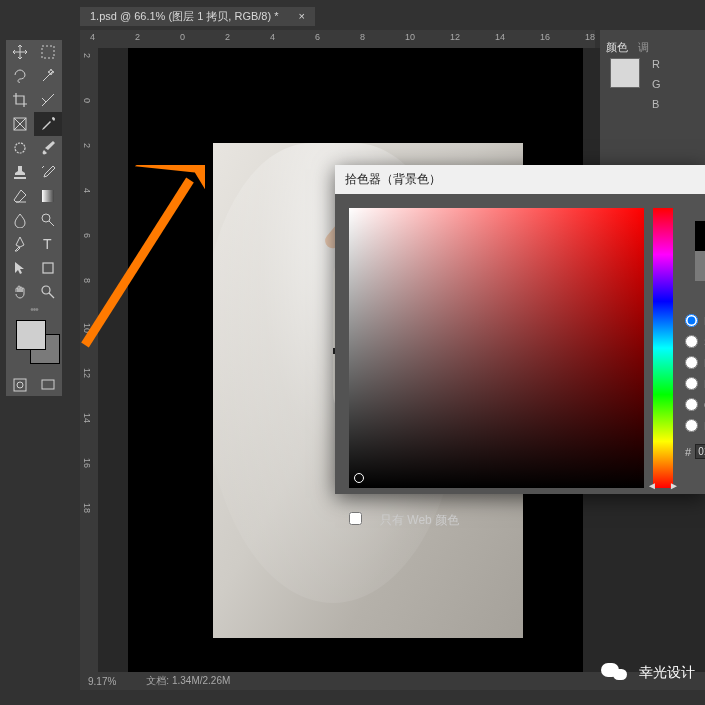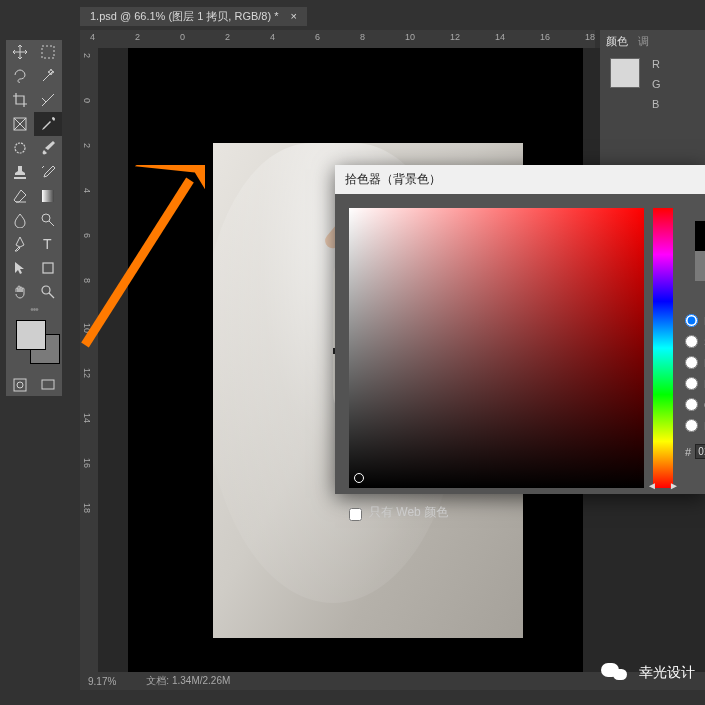--- a/index.html
+++ b/index.html
@@ -1,20 +1,20 @@
 <!DOCTYPE html>
 <html><head>
 <meta charset="utf-8">
 <style>
 * { margin: 0; padding: 0; box-sizing: border-box; font-family: "Microsoft YaHei", Arial, sans-serif; }
 body { width: 705px; height: 705px; background: #323232; overflow: hidden; position: relative; }
 
 
 .tab-bar { position: absolute; left: 80px; top: 7px; height: 18px; display: flex; align-items: center; }
-.tab { background: #454545; color: #d8d8d8; font-size: 11px; padding: 2px 10px; display: flex; align-items: center; gap: 12px; }
+.tab { background: #454545; color: #d8d8d8; font-size: 11px; padding: 2px 10px; display: flex; align-items: center; gap: 20px; }
 .tab .x { cursor: pointer; font-size: 11px; }
 
 
 .toolbox { position: absolute; left: 6px; top: 40px; width: 56px; background: #535353; }
 .tool-row { display: flex; }
 .tool { width: 28px; height: 24px; display: flex; align-items: center; justify-content: center; color: #d0d0d0; font-size: 14px; cursor: pointer; }
 .tool.active { background: #2a2a2a; }
 .tool svg { width: 16px; height: 16px; }
 .dots-row { height: 10px; display: flex; justify-content: center; align-items: center; color: #888; font-size: 10px; letter-spacing: -1px; }
 .fg-bg { position: relative; width: 56px; height: 50px; margin-top: 4px; }
@@ -43,21 +43,21 @@
 .belt { position: absolute; left: 60px; top: 185px; width: 75px; height: 6px; background: #2a2a2a; }
 .veil { position: absolute; left: -10px; top: 0; width: 260px; height: 460px; background: radial-gradient(ellipse at 50% 20%, rgba(255,255,255,0.6) 0%, rgba(255,255,255,0.2) 40%, rgba(255,255,255,0.05) 80%); border-radius: 50% 50% 60% 60%; }
 
 
 .arrow { position: absolute; left: 75px; top: 165px; width: 130px; height: 190px; pointer-events: none; }
 
 
 .panels { position: absolute; right: 0; top: 30px; width: 105px; height: 150px; background: #454545; }
 .panel-icons { position: absolute; right: 75px; top: 30px; width: 30px; background: #3a3a3a; display: flex; flex-direction: column; align-items: center; gap: 8px; padding: 8px 0; }
 .panel-icons .pi { width: 18px; height: 18px; color: #bbb; display: flex; align-items: center; justify-content: center; font-size: 13px; }
-.panel-tabs { display: flex; font-size: 11px; color: #999; padding: 4px 6px; gap: 10px; }
+.panel-tabs { display: flex; font-size: 11px; color: #999; padding: 10px 6px; gap: 10px; }
 .panel-tabs .pt.active { color: #ddd; }
 .swatch-box { position: absolute; left: 10px; top: 28px; width: 30px; height: 30px; background: #d8d8d8; border: 1px solid #666; }
 .panel-labels { position: absolute; left: 52px; top: 28px; color: #bbb; font-size: 11px; }
 .panel-labels div { margin-bottom: 8px; }
 
 
 .picker { position: absolute; left: 335px; top: 165px; width: 370px; height: 329px; background: #535353; box-shadow: 0 4px 20px rgba(0,0,0,0.6); }
 .picker-title-bar { background: #f0f0f0; color: #222; font-size: 12px; padding: 6px 10px; }
 .picker-body { position: relative; padding: 14px; }
 .sat-field { position: absolute; left: 14px; top: 14px; width: 295px; height: 280px; background: linear-gradient(to bottom, rgba(0,0,0,0), #000), linear-gradient(to right, #fff, #ff0000); cursor: crosshair; }
@@ -66,21 +66,21 @@
 .hue-markers { position: absolute; left: 312px; top: 286px; width: 32px; display: flex; justify-content: space-between; color: #ddd; font-size: 10px; }
 .color-info { position: absolute; left: 350px; top: 8px; width: 80px; color: #ccc; font-size: 11px; }
 .color-info .new-lbl { text-align: center; margin-bottom: 4px; }
 .color-info .new-sw { width: 60px; height: 30px; background: #000; margin: 0 auto; }
 .color-info .cur-sw { width: 60px; height: 30px; background: #7a7a7a; margin: 0 auto; }
 .color-info .cur-lbl { text-align: center; margin-top: 4px; margin-bottom: 14px; }
 .color-info .row { display: flex; align-items: center; gap: 6px; margin-bottom: 8px; }
 .color-info .row input[type=radio] { margin: 0; }
 .color-info .hexrow { margin-top: 12px; display: flex; align-items: center; gap: 4px; }
 .color-info .hexrow input { width: 30px; background: #3a3a3a; border: 1px solid #222; color: #ddd; font-size: 10px; padding: 1px 2px; }
-.web-only { position: absolute; left: 14px; top: 310px; display: flex; align-items: flex-end; gap: 7px; color: #ccc; font-size: 12px; }
+.web-only { position: absolute; left: 14px; top: 318px; display: flex; align-items: flex-start; gap: 18px; color: #ccc; font-size: 12px; }
 .web-only input { margin: 0; }
 
 
 .status-bar { position: absolute; left: 80px; bottom: 15px; height: 18px; background: #3a3a3a; color: #aaa; font-size: 10px; display: flex; align-items: center; padding: 0 8px; gap: 30px; right: 0; }
 
 
 .watermark { position: absolute; right: 10px; bottom: 20px; display: flex; align-items: center; gap: 8px; color: #fff; font-size: 14px; }
 .wm-icon { width: 30px; height: 24px; position: relative; }
 .wm-icon .bub { position: absolute; background: #fff; border-radius: 50%; }
 .wm-icon .b1 { width: 18px; height: 14px; left: 0; top: 2px; border-radius: 8px; }

